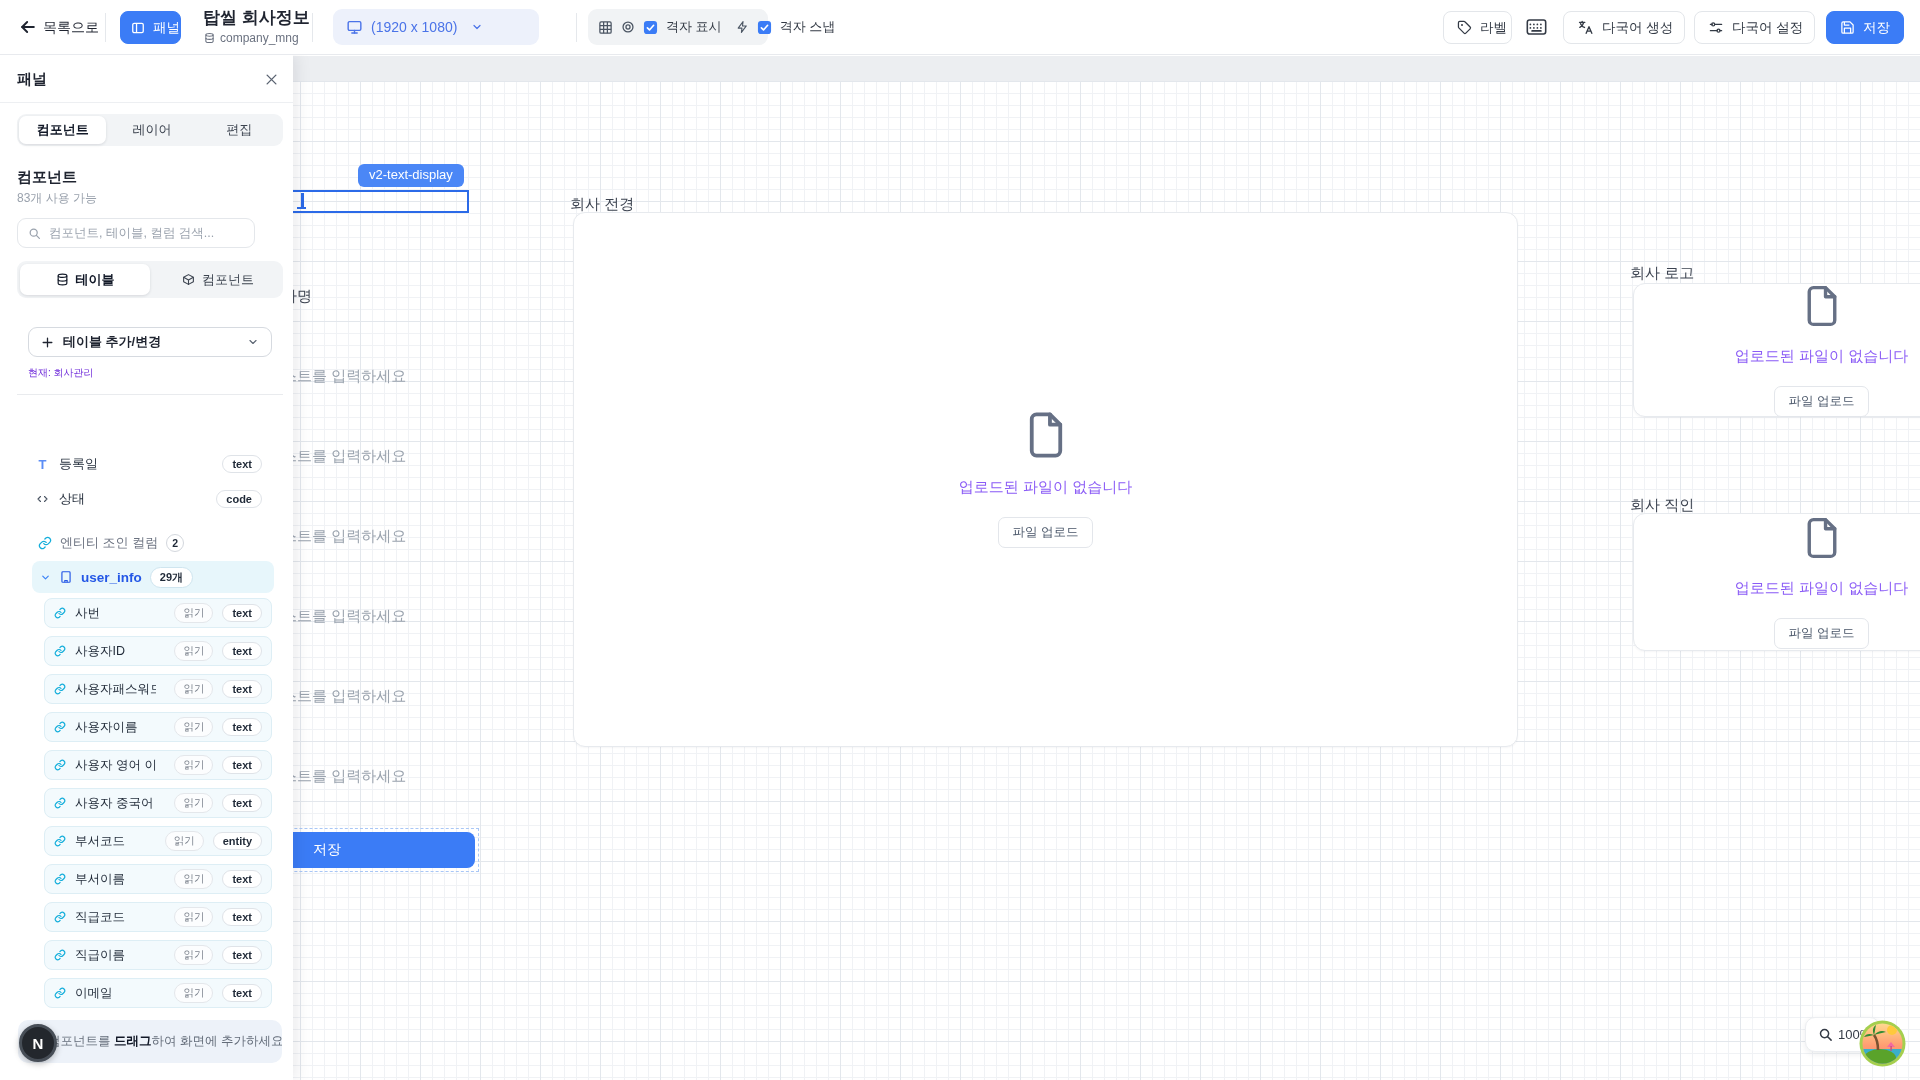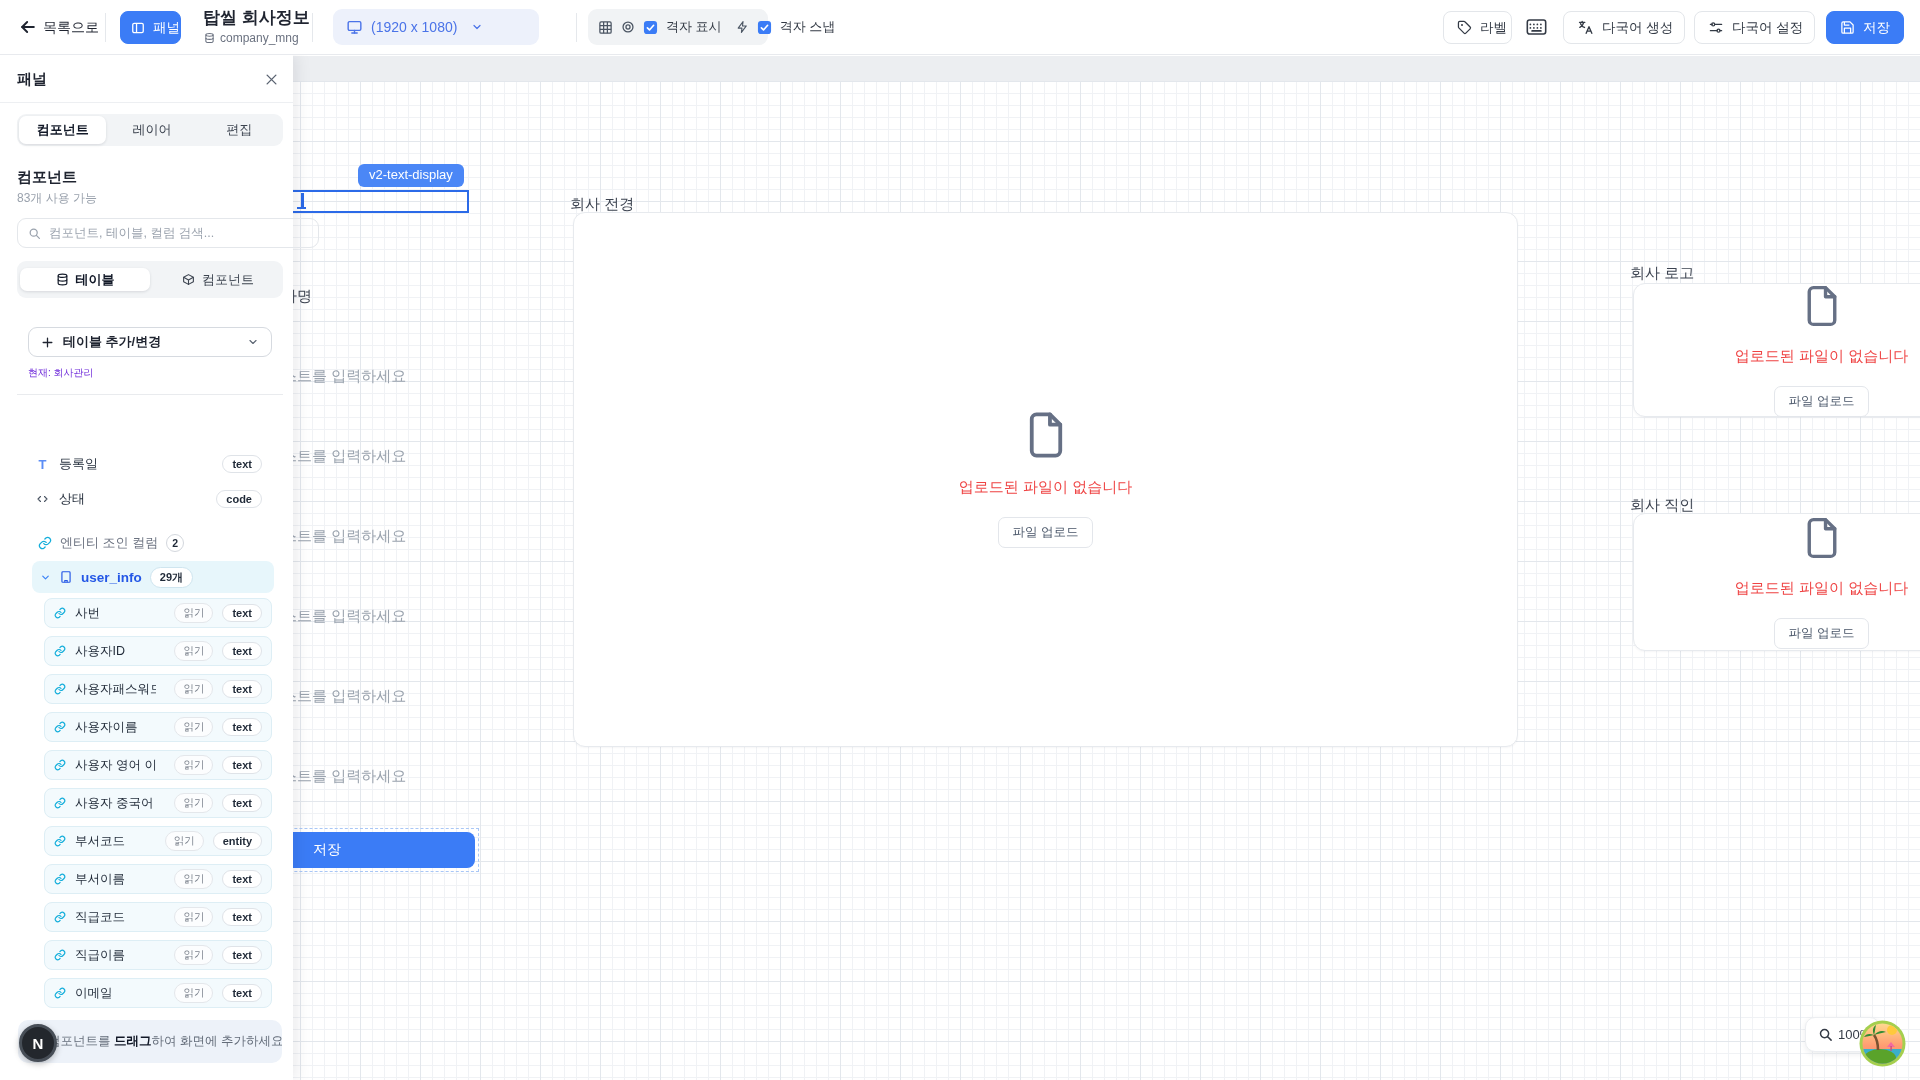--- a/index.html
+++ b/index.html
@@ -20,21 +20,21 @@
   .cv-label { position:absolute; font-size:15px; color:#3c4350; font-weight:500; white-space:nowrap; }
   .cv-ph { position:absolute; font-size:15px; color:#9aa3ae; white-space:nowrap; }
   #sel-tooltip { position:absolute; left:358px; top:109px; height:23px; padding:3px 11px;
     background:#4b87f6; color:#fff; font-size:13px; border-radius:6px; white-space:nowrap; }
   #sel-box { position:absolute; left:280px; top:135px; width:189px; height:23px; border:2px solid #2b6ae8; }
   #sel-caret { position:absolute; left:301px; top:138px; width:3px; height:14px; background:#2b6ae8; }
   #sel-underline { position:absolute; left:297px; top:152px; width:9px; height:2px; background:#2b6ae8; }
   .upload-card { position:absolute; background:#fff; border:1px solid #e7eaee; border-radius:12px;
     box-shadow:0 1px 2px rgba(16,24,40,.04); display:flex; flex-direction:column;
     align-items:center; justify-content:center; }
-  .upload-card .empty-text { font-size:15px; color:#ef4444; margin-top:19px; }
+  .upload-card .empty-text { font-size:15px; color:#8b5cf6; margin-top:19px; }
   .upload-btn { margin-top:20px; padding:6px 14px; font-size:12.5px; color:#475467;
     background:#fff; border:1px solid #e3e6eb; border-radius:7px; cursor:pointer;
     font-family:inherit; }
   .file-icon { color:#667085; }
   #cv-save-wrap { position:absolute; left:254px; top:773px; width:225px; height:44px;
     border:1px dashed #a9c7f6; }
   #cv-save { position:absolute; left:258px; top:777px; width:217px; height:36px;
     background:#3b7cf6; border-radius:8px; }
   #cv-save span { position:absolute; left:55px; top:9px; color:#fff; font-size:14px; }
   #zoom-pill { position:absolute; left:1805px; top:962px; width:75px; height:35px; background:#fff;
@@ -60,29 +60,29 @@
   #panel-title { position:absolute; left:17px; top:15px; font-size:15px; font-weight:700; }
   #panel-close { position:absolute; right:12px; top:14px; width:20px; height:20px; display:flex;
     align-items:center; justify-content:center; color:#5b6472; cursor:pointer; }
   #tabs { position:absolute; left:17px; top:59px; width:266px; height:32px; background:#f2f4f6;
     border-radius:9px; display:flex; align-items:center; }
   .tab { flex:1; text-align:center; font-size:13px; color:#3d4document451; color:#3d4450; line-height:28px; cursor:pointer; }
   .tab.active { background:#fff; margin:2px; border-radius:7px; box-shadow:0 1px 3px rgba(16,24,40,.12);
     font-weight:700; color:#111827; }
   #comp-heading { position:absolute; left:17px; top:113px; font-size:15px; font-weight:700; }
   #comp-sub { position:absolute; left:17px; top:135px; font-size:12px; color:#9aa2ad; }
-  #search-box { position:absolute; left:17px; top:163px; width:302px; height:30px;
+  #search-box { position:absolute; left:17px; top:163px; width:238px; height:30px;
     border:1px solid #e4e7eb; border-radius:9px; display:flex; align-items:center; gap:8px;
     padding:0 10px; color:#9aa2ad; }
   #search-box input { border:none; outline:none; flex:1; font-size:12.5px; font-family:inherit;
     color:#3d4450; background:transparent; }
   #search-box input::placeholder { color:#9aa2ad; }
   #seg { position:absolute; left:17px; top:206px; width:266px; height:37px; background:#f2f4f6;
     border-radius:9px; display:flex; align-items:center; }
-  .seg-item { flex:1; height:23px; display:flex; align-items:center; justify-content:center; gap:7px;
+  .seg-item { flex:1; height:31px; display:flex; align-items:center; justify-content:center; gap:7px;
     font-size:13px; color:#3d4450; cursor:pointer; }
   .seg-item.active { background:#fff; margin:3px; border-radius:7px;
     box-shadow:0 1px 3px rgba(16,24,40,.12); font-weight:700; color:#111827; }
   #add-table { position:absolute; left:28px; top:272px; width:244px; height:30px;
     border:1px solid #d6dae0; border-radius:9px; display:flex; align-items:center; gap:9px;
     padding:0 12px; font-size:13px; font-weight:600; color:#1f2430; cursor:pointer; background:#fff; }
   #add-table .chev { margin-left:auto; color:#5b6472; }
   #current-table { position:absolute; left:28px; top:311px; font-size:10px; color:#6d28d9; }
   #panel-div { position:absolute; left:17px; top:339px; width:266px; height:1px; background:#e9ebee; }
   #tbl-row { position:absolute; left:28px; top:351px; width:246px; height:34px; background:#f4f5f7;

